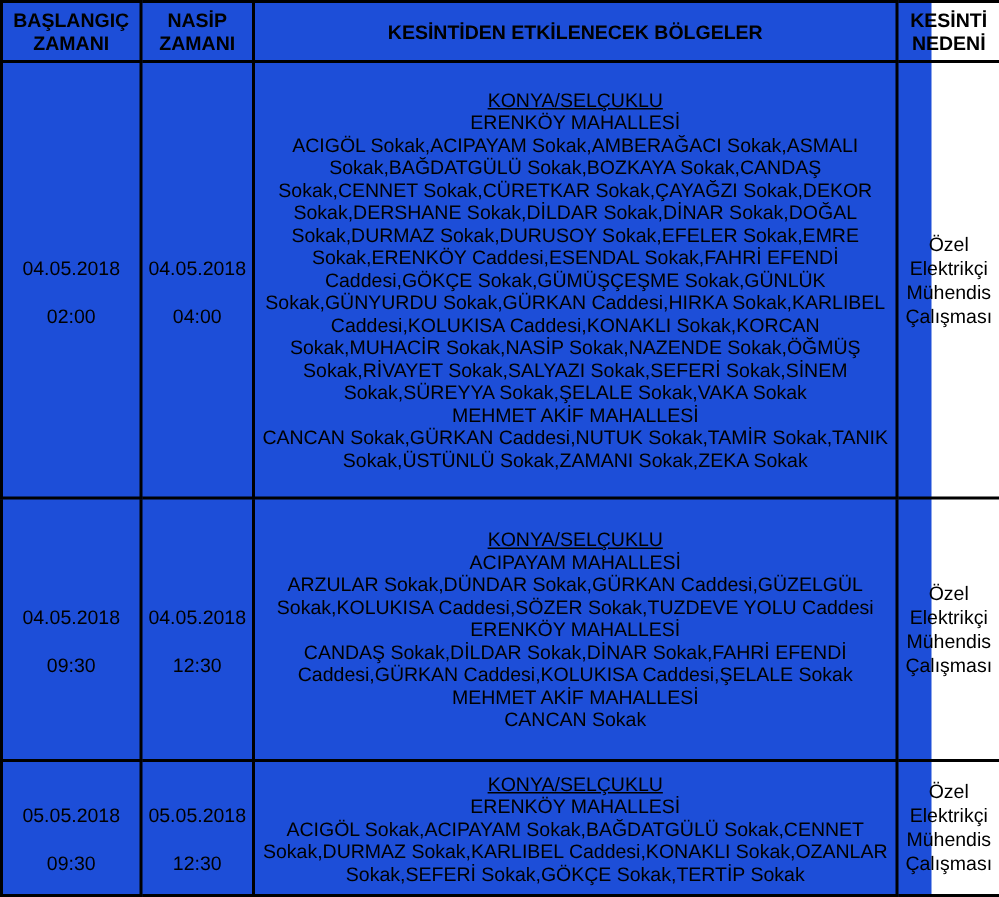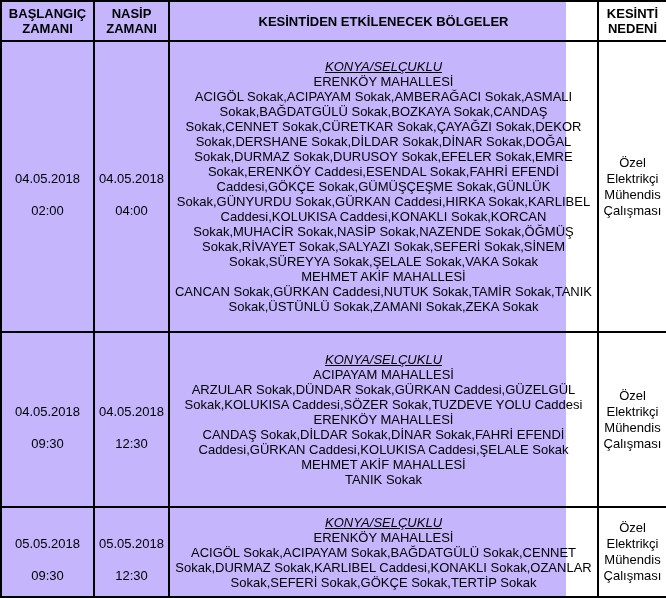--- a/index.html
+++ b/index.html
@@ -4,23 +4,23 @@
 <style>
   * { box-sizing: border-box; }
   html, body {
     margin: 0;
     padding: 0;
     background: #ffffff;
     color: #000000;
     font-family: "Liberation Sans", sans-serif;
   }
   .page {
-    width: 566px;
+    width: 621px;
     height: 598px;
-    background: #c4b5fd;
+    background: #1d4ed8;
   }
   table.outage {
     width: 666px;
     border-collapse: collapse;
     table-layout: fixed;
   }
   table.outage th,
   table.outage td {
     border: 2px solid #000000;
     text-align: center;
@@ -36,21 +36,20 @@
   }
   td {
     font-size: 13px;
     line-height: 15px;
   }
   tr.row-0 td { height: 291px; }
   tr.row-1 td { height: 175px; }
   tr.row-2 td { height: 90px; }
   .date-cell div { line-height: 16px; margin-top: 16px; }
   .city-label {
-    font-style: italic;
     text-decoration: underline;
   }
   .region-block { }
   .region-block.first { margin-top: 0; }
   .reason-cell { line-height: 16px; }
 </style>
 </head>
 <body>
 
 <div class="page">
@@ -108,21 +107,21 @@
           <div class="region-block first">
             <div>ACIPAYAM MAHALLESİ</div>
             <div>ARZULAR Sokak,DÜNDAR Sokak,GÜRKAN Caddesi,GÜZELGÜL Sokak,KOLUKISA Caddesi,SÖZER Sokak,TUZDEVE YOLU Caddesi</div>
           </div>
           <div class="region-block">
             <div>ERENKÖY MAHALLESİ</div>
             <div>CANDAŞ Sokak,DİLDAR Sokak,DİNAR Sokak,FAHRİ EFENDİ Caddesi,GÜRKAN Caddesi,KOLUKISA Caddesi,ŞELALE Sokak</div>
           </div>
           <div class="region-block">
             <div>MEHMET AKİF MAHALLESİ</div>
-            <div>TANIK Sokak</div>
+            <div>CANCAN Sokak</div>
           </div>
         </td>
         <td class="reason-cell">Özel Elektrikçi Mühendis Çalışması</td>
       </tr>
 
       <tr class="row-2">
         <td class="date-cell">
           <div>05.05.2018</div>
           <div>09:30</div>
         </td>

